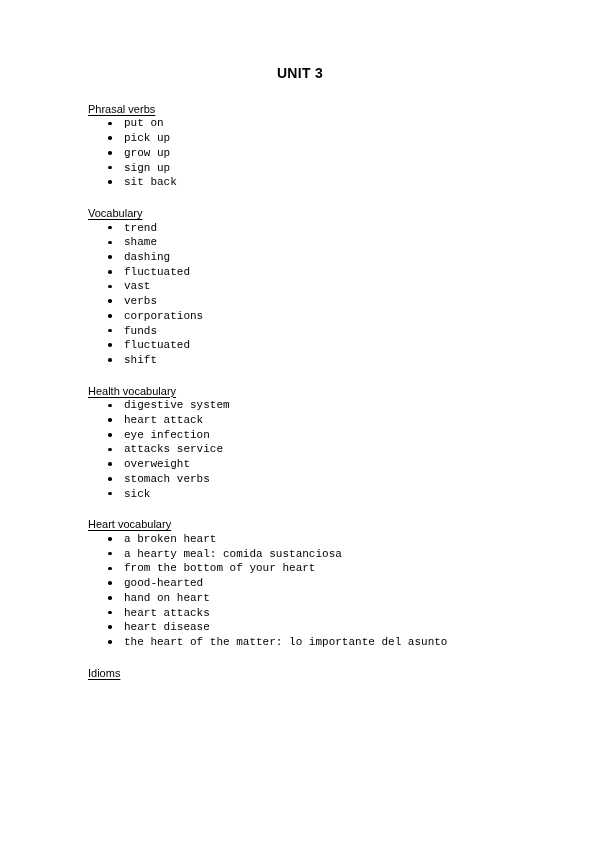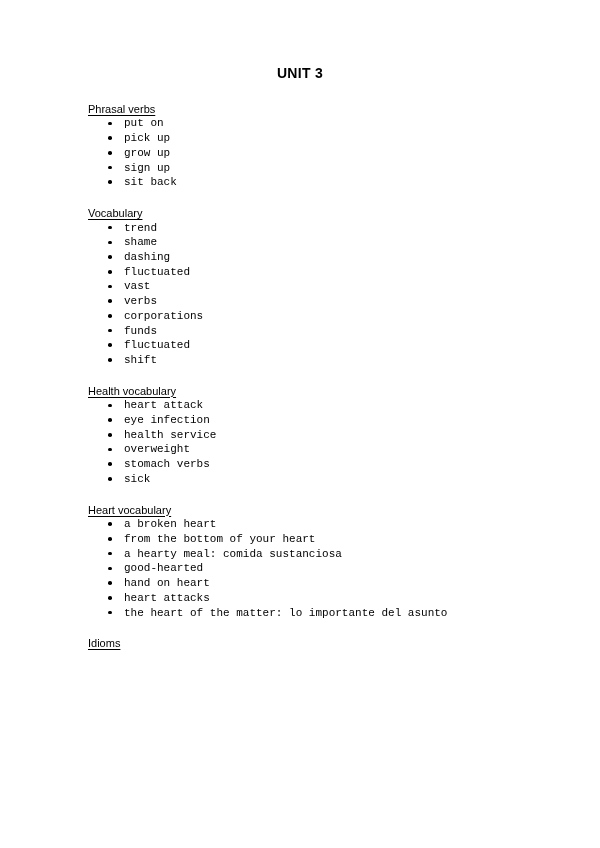--- a/index.html
+++ b/index.html
@@ -87,37 +87,39 @@
           <li class="bullet-item">verbs</li>
           <li class="bullet-item">corporations</li>
           <li class="bullet-item">funds</li>
           <li class="bullet-item">fluctuated</li>
           <li class="bullet-item">shift</li>
         </ul>
       </section>
       <section class="section">
         <div class="section-heading">Health vocabulary</div>
         <ul class="bullet-list">
+          <li class="bullet-item">digestive system</li>
           <li class="bullet-item">heart attack</li>
           <li class="bullet-item">eye infection</li>
-          <li class="bullet-item">health service</li>
+          <li class="bullet-item">attacks service</li>
           <li class="bullet-item">overweight</li>
           <li class="bullet-item">stomach verbs</li>
           <li class="bullet-item">sick</li>
         </ul>
       </section>
       <section class="section">
         <div class="section-heading">Heart vocabulary</div>
         <ul class="bullet-list">
           <li class="bullet-item">a broken heart</li>
+          <li class="bullet-item">a hearty meal: comida sustanciosa</li>
           <li class="bullet-item">from the bottom of your heart</li>
-          <li class="bullet-item">a hearty meal: comida sustanciosa</li>
           <li class="bullet-item">good-hearted</li>
           <li class="bullet-item">hand on heart</li>
           <li class="bullet-item">heart attacks</li>
+          <li class="bullet-item">heart disease</li>
           <li class="bullet-item">the heart of the matter: lo importante del asunto</li>
         </ul>
       </section>
       <section class="section">
         <div class="section-heading">Idioms</div>
       </section>
     </div>
 </div>
 
 </body></html>

